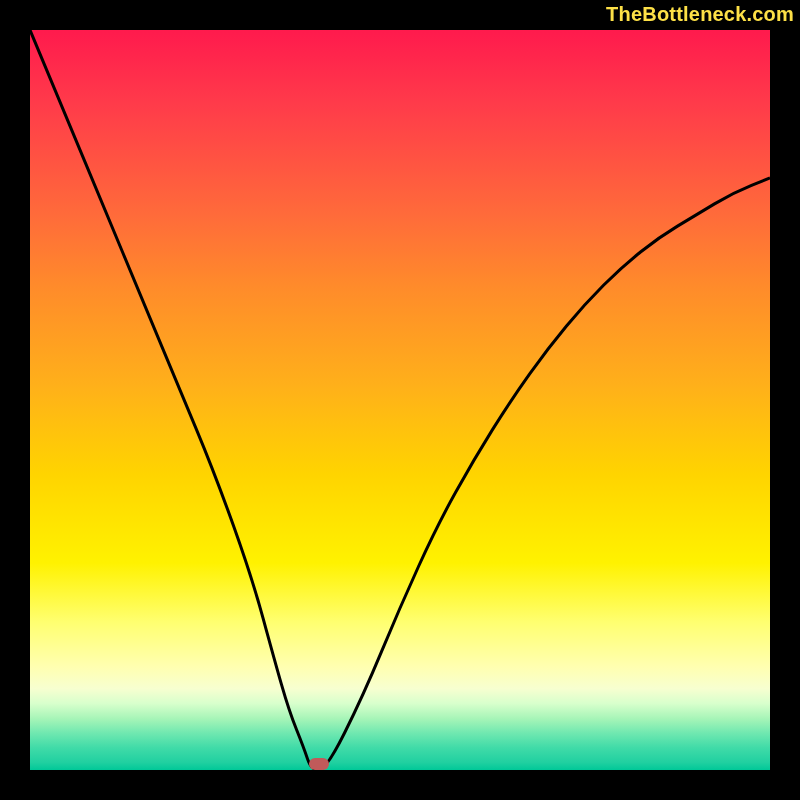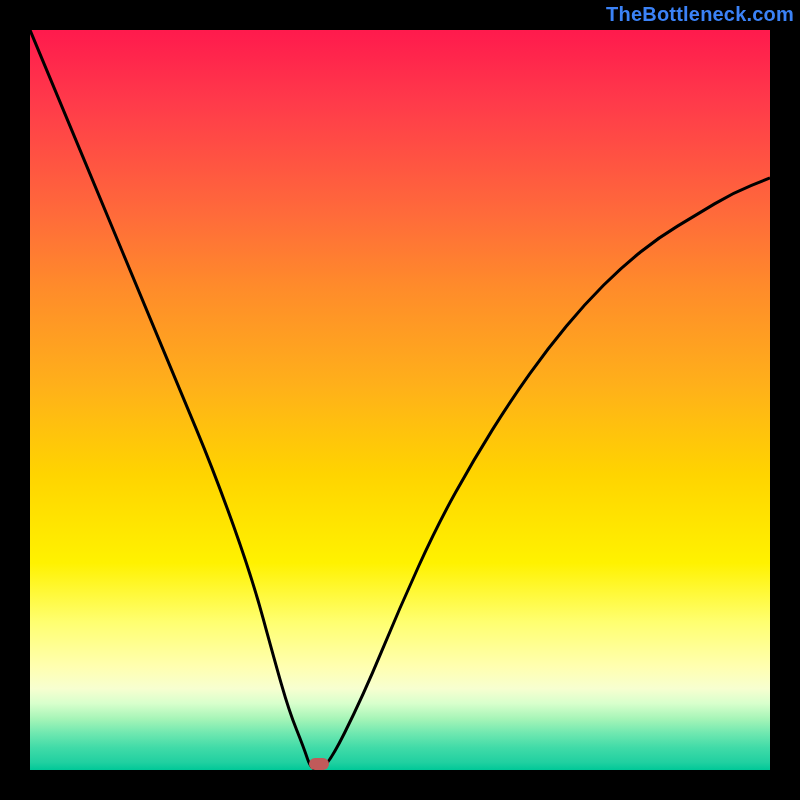--- a/index.html
+++ b/index.html
@@ -66,21 +66,21 @@
     background: #c05a5a;
     transform: translate(-50%, -50%);
   }
   .watermark {
     position: absolute;
     top: 3px;
     right: 6px;
     font-family: Arial, Helvetica, sans-serif;
     font-size: 20px;
     font-weight: 600;
-    color: #3b82f6;
+    color: #fde047;
     letter-spacing: 0.2px;
   }
 </style>
 </head>
 <body>
 
 <div class="frame">
   <div class="watermark">TheBottleneck.com</div>
 
   <div class="plot-area">

